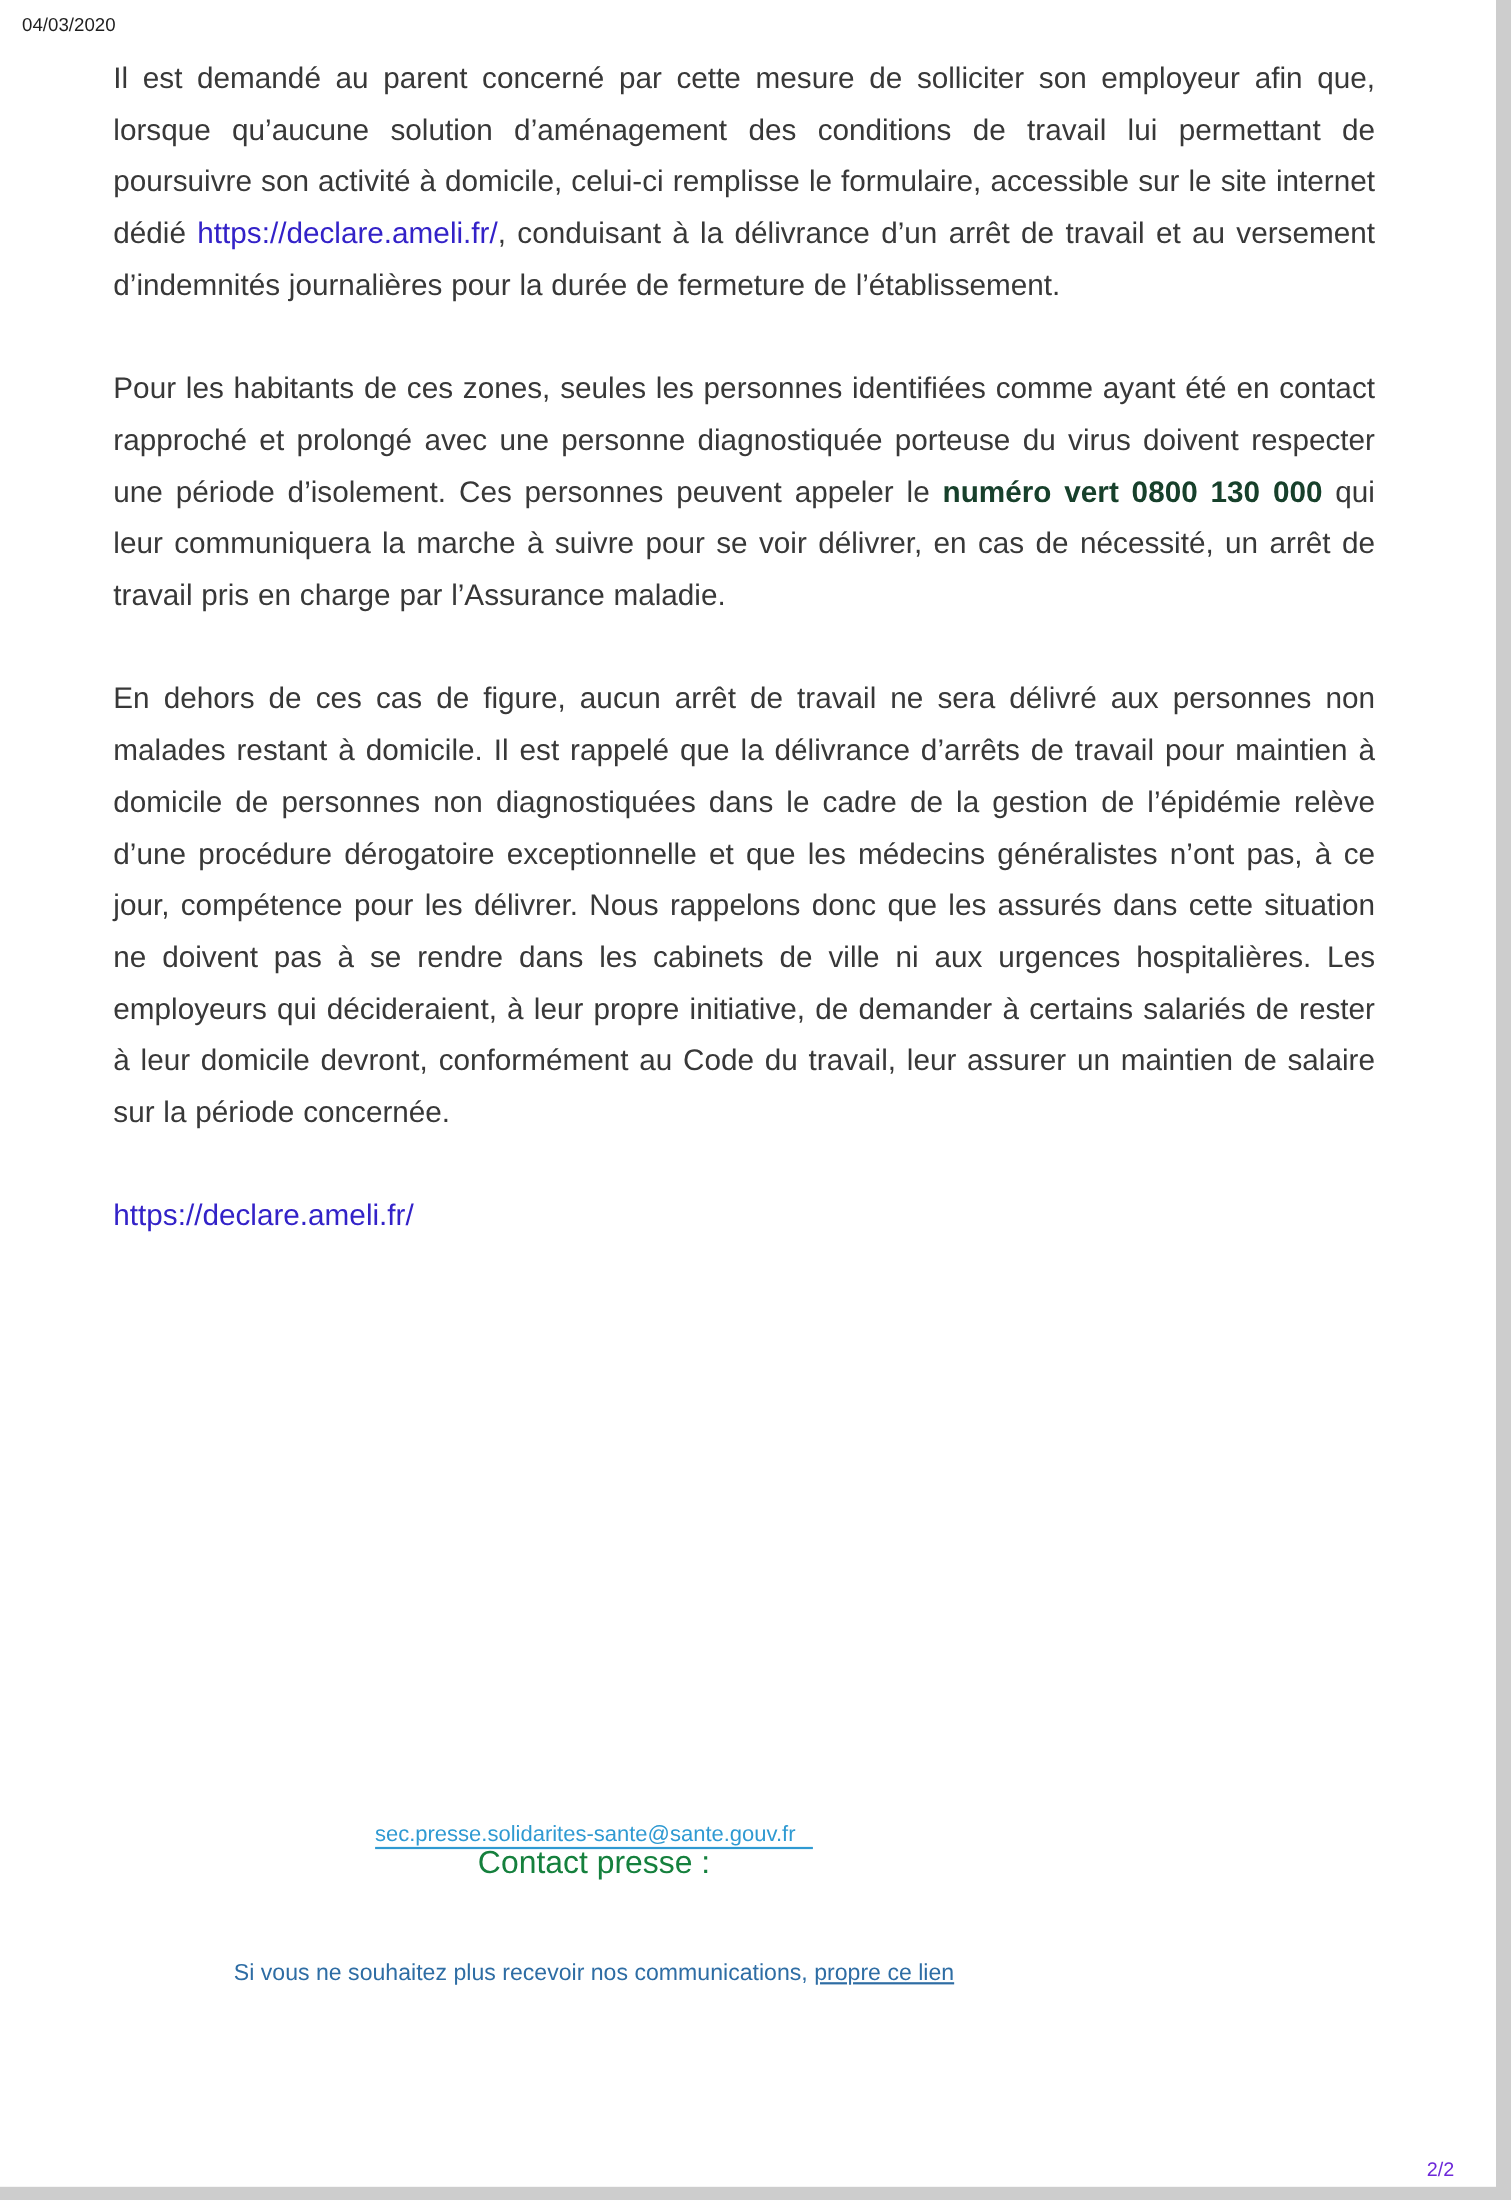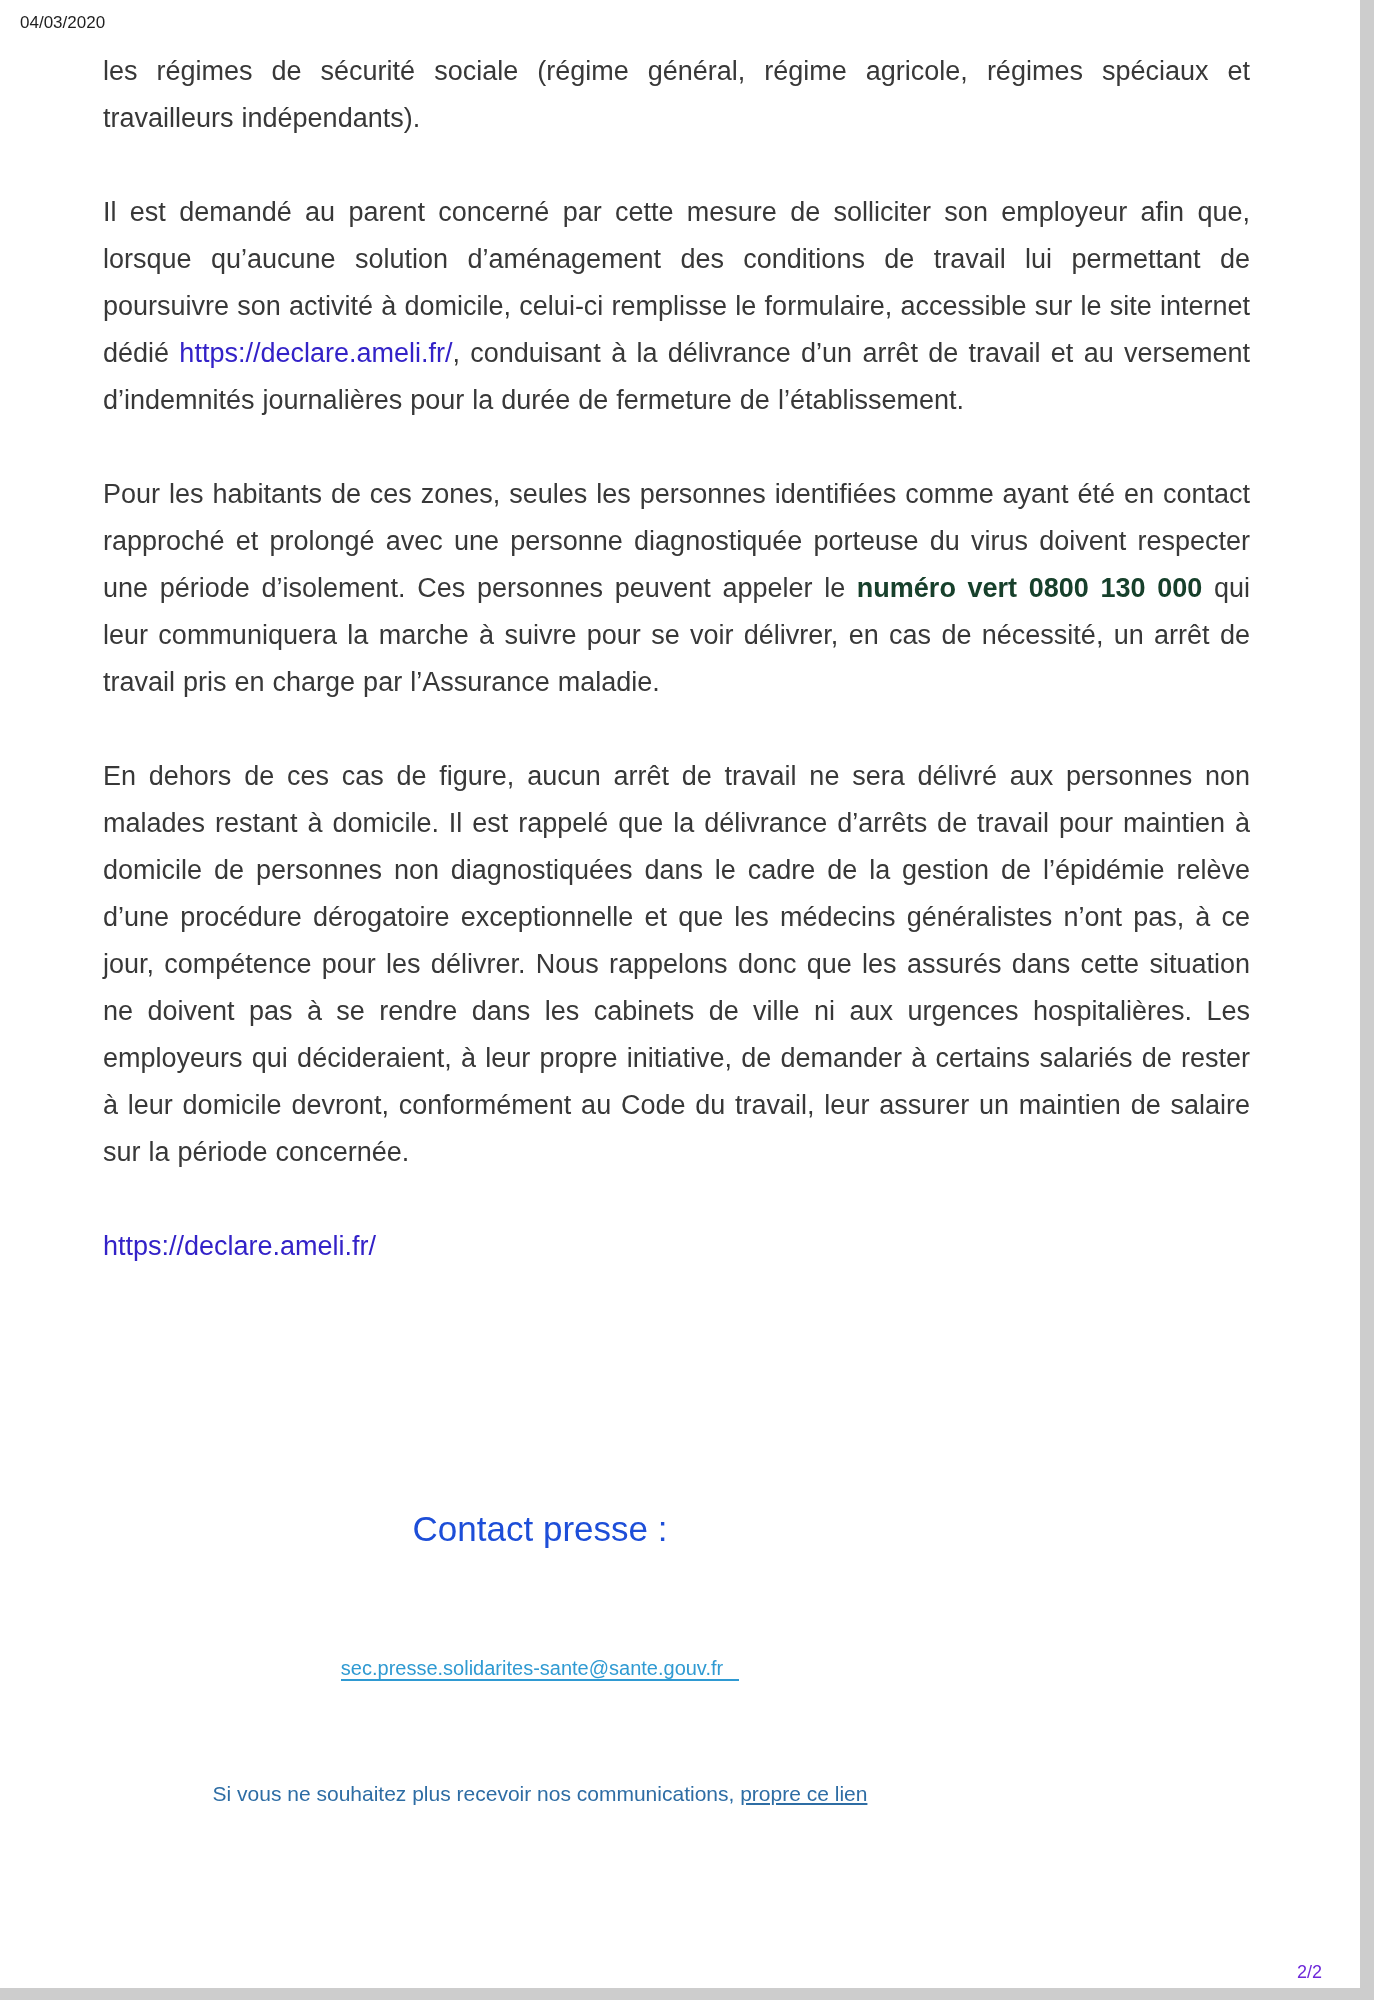--- a/index.html
+++ b/index.html
@@ -29,21 +29,21 @@
     text-align:justify;word-spacing:0.5px;
   }
   .para{margin:0 0 47px 0;}
   .para.employer{margin-top:62px;margin-bottom:0;
     text-align:justify;text-align-last:justify;font-weight:bold;}
   .para.linkline{margin:0;text-align:left;}
   a.link-violet{color:var(--link-blue-violet);text-decoration:none;cursor:pointer;}
   .green-bold{font-weight:bold;color:var(--numero-vert-green);}
   .employer .colon{font-weight:normal;}
   .footer-line{position:absolute;left:0;width:1080px;text-align:center;}
-  .contact-label{top:1509px;font-size:35px;line-height:40px;color:#1d4ed8;}
+  .contact-label{top:1674px;font-size:29px;line-height:40px;color:#15803d;}
   .contact-email-line{top:1648px;font-size:20px;line-height:40px;}
   a.email-link{
     color:var(--email-blue);text-decoration:none;cursor:pointer;
     border-bottom:2px solid var(--email-blue);padding-right:16px;
   }
   .unsubscribe-line{top:1779px;font-size:21px;line-height:30px;color:var(--unsubscribe-blue);}
   a.unsub-link{color:var(--unsubscribe-blue);text-decoration:underline;cursor:pointer;}
   .page-number{
     position:absolute;top:1962px;right:52px;
     font-size:18px;color:#6d28d9;
@@ -57,21 +57,20 @@
     background:var(--page-edge-gray);
   }
 </style>
 </head>
 <body>
 
 <div class="date">04/03/2020</div>
 
 <main class="content">
 
-  <p class="para"><span>les régimes de sécurité sociale (régime général, régime agricole, régimes spéciaux et travailleurs indépendants).</span></p>
 
   <p class="para"><span>Il est demandé au parent concerné par cette mesure de solliciter son employeur afin que, lorsque qu’aucune solution d’aménagement des conditions de travail lui permettant de poursuivre son activité à domicile, celui-ci remplisse le formulaire, accessible sur le site internet dédié </span><a class="link-violet">https://declare.ameli.fr/</a><span>, conduisant à la délivrance d’un arrêt de travail et au versement d’indemnités journalières pour la durée de fermeture de l’établissement.</span></p>
 
   <p class="para"><span>Pour les habitants de ces zones, seules les personnes identifiées comme ayant été en contact rapproché et prolongé avec une personne diagnostiquée porteuse du virus doivent respecter une période d’isolement. Ces personnes peuvent appeler le </span><span class="green-bold">numéro vert 0800 130 000</span><span> qui leur communiquera la marche à suivre pour se voir délivrer, en cas de nécessité, un arrêt de travail pris en charge par l’Assurance maladie.</span></p>
 
   <p class="para"><span>En dehors de ces cas de figure, aucun arrêt de travail ne sera délivré aux personnes non malades restant à domicile. Il est rappelé que la délivrance d’arrêts de travail pour maintien à domicile de personnes non diagnostiquées dans le cadre de la gestion de l’épidémie relève d’une procédure dérogatoire exceptionnelle et que les médecins généralistes n’ont pas, à ce jour, compétence pour les délivrer. Nous rappelons donc que les assurés dans cette situation ne doivent pas à se rendre dans les cabinets de ville ni aux urgences hospitalières. Les employeurs qui décideraient, à leur propre initiative, de demander à certains salariés de rester à leur domicile devront, conformément au Code du travail, leur assurer un maintien de salaire sur la période concernée.</span></p>
 
 
   <p class="para linkline"><a class="link-violet">https://declare.ameli.fr/</a></p>
 

